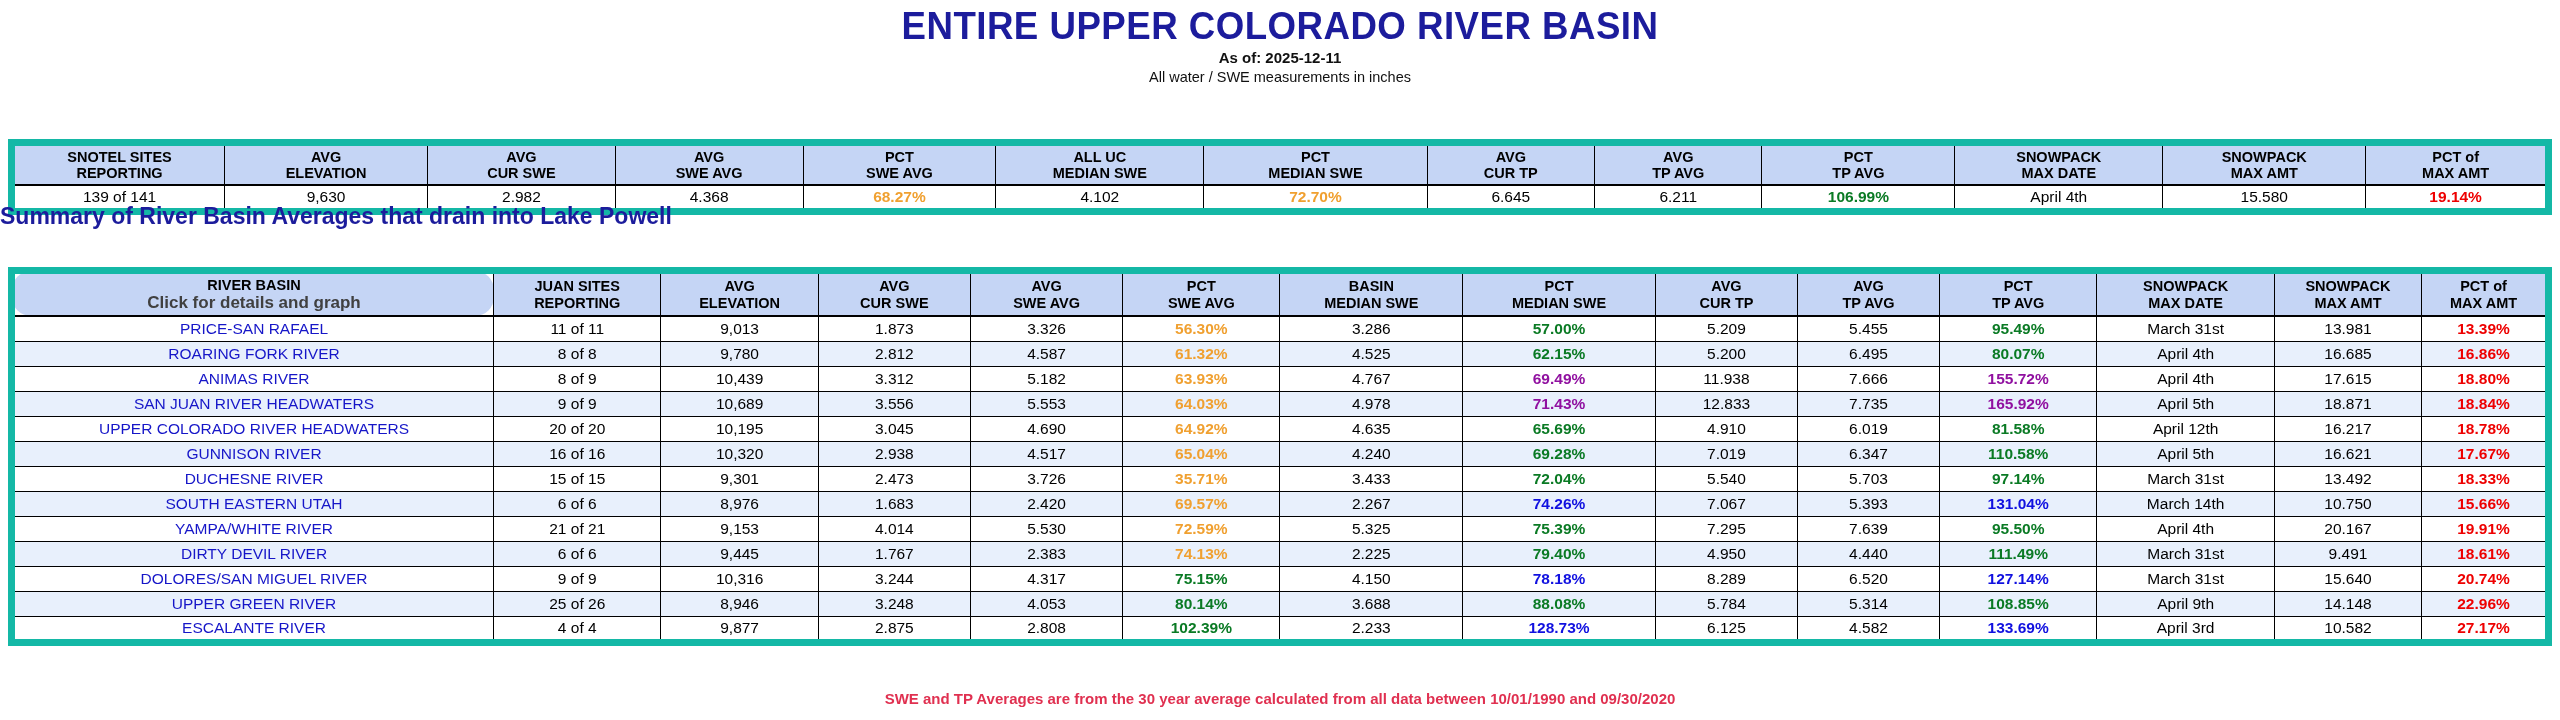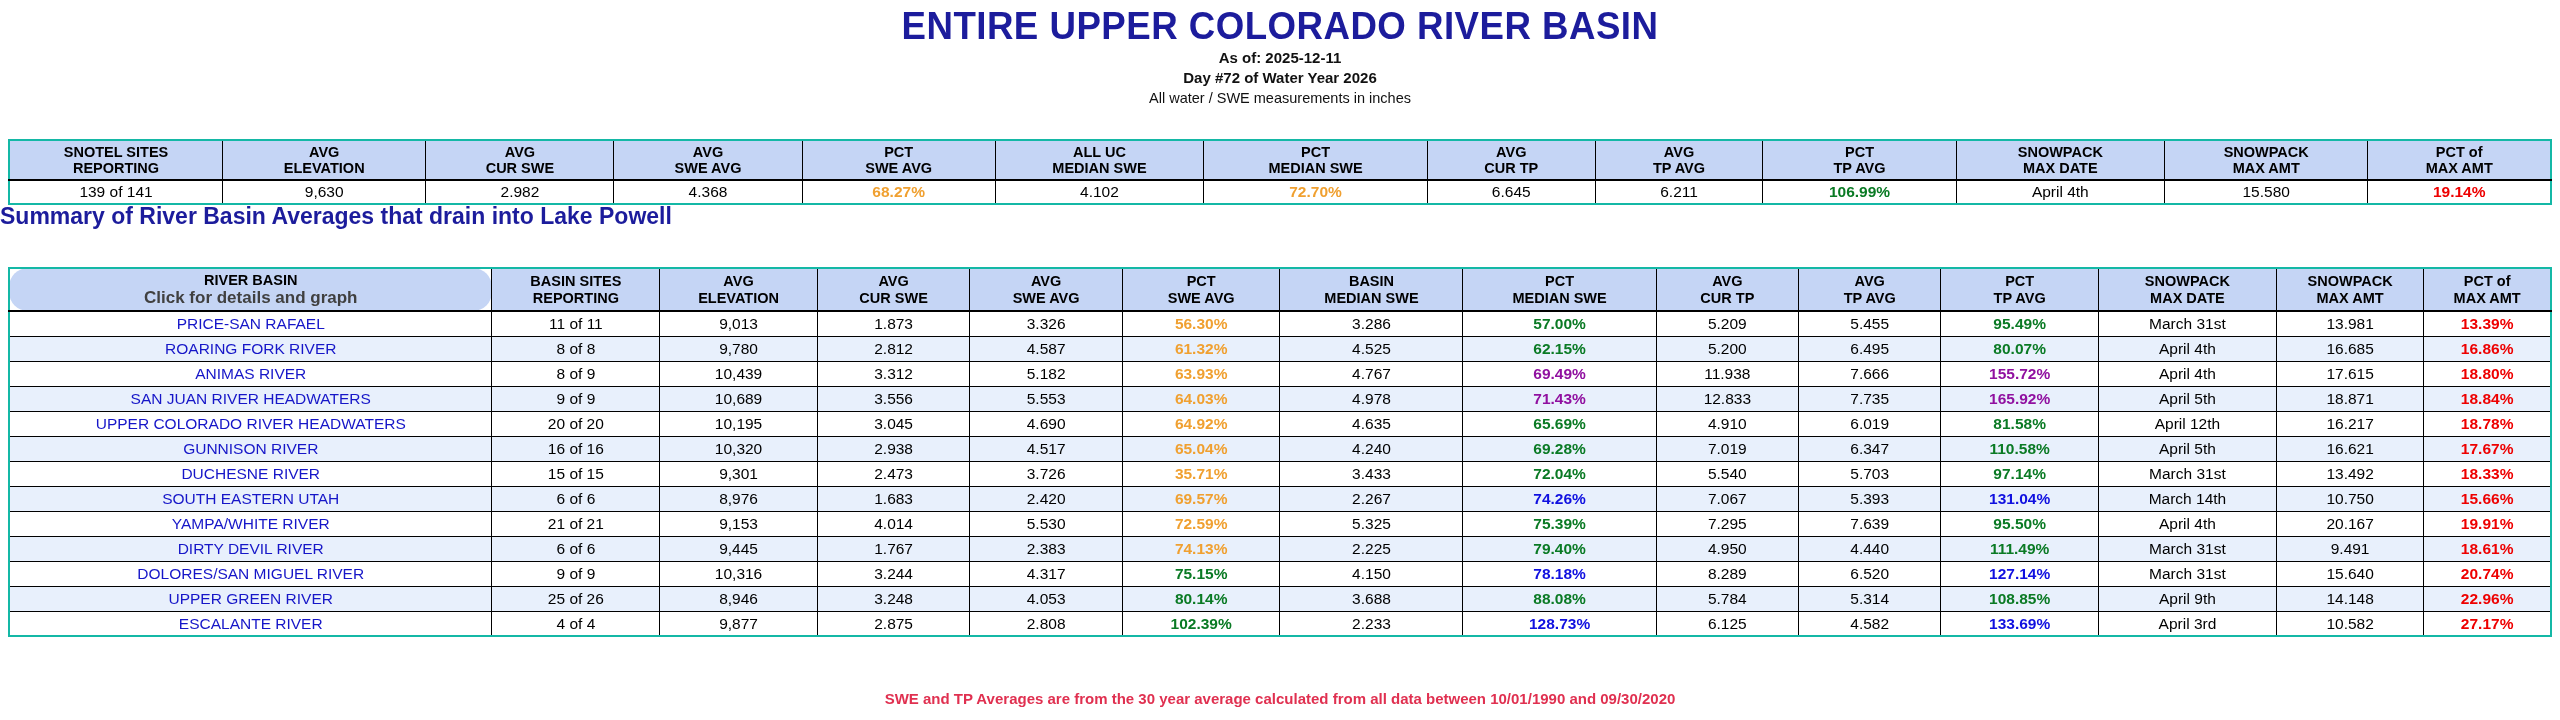--- a/index.html
+++ b/index.html
@@ -35,21 +35,21 @@
     line-height: 1.22;
     margin-top: 2px;
   }
   .sub-line.normal { font-weight: normal; font-size: 14.5px; }
 
   
   table.grid {
     border-collapse: collapse;
     table-layout: fixed;
     background: #ffffff;
-    border: 2px solid #14b8a6;
+    border: 7px solid #14b8a6;
   }
   table.grid th, table.grid td {
     border: 1px solid #000000;
     text-align: center;
     vertical-align: middle;
     white-space: nowrap;
     font-size: 15px;
     color: #000000;
   }
   table.grid th {
@@ -122,21 +122,20 @@
   }
 </style>
 </head>
 <body>
 
 <div class="page">
 
   <div class="title-block">
     <div class="main-title">ENTIRE UPPER COLORADO RIVER BASIN</div>
     <div class="sub-line">As of: 2025-12-11</div>
-    <div class="sub-line">Day #72 of Water Year 2026</div>
     <div class="sub-line normal">All water / SWE measurements in inches</div>
   </div>
 
   <div class="top-table-wrap">
     <table class="grid" id="top-table">
       <thead>
         <tr>
             <th style="width: 8.4%;">
               <div>SNOTEL SITES</div>
               <div>REPORTING</div>
@@ -215,21 +214,21 @@
 
   <div class="main-table-wrap">
     <table class="grid" id="basin-table">
       <thead>
         <tr>
             <th style="width: 19%; border-radius: 19px;">
               <div>RIVER BASIN</div>
               <div class="click-note">Click for details and graph</div>
             </th>
             <th style="width: 6.6%;">
-              <div>BASIN SITES</div>
+              <div>JUAN SITES</div>
               <div>REPORTING</div>
             </th>
             <th style="width: 6.2%;">
               <div>AVG</div>
               <div>ELEVATION</div>
             </th>
             <th style="width: 6%;">
               <div>AVG</div>
               <div>CUR SWE</div>
             </th>

